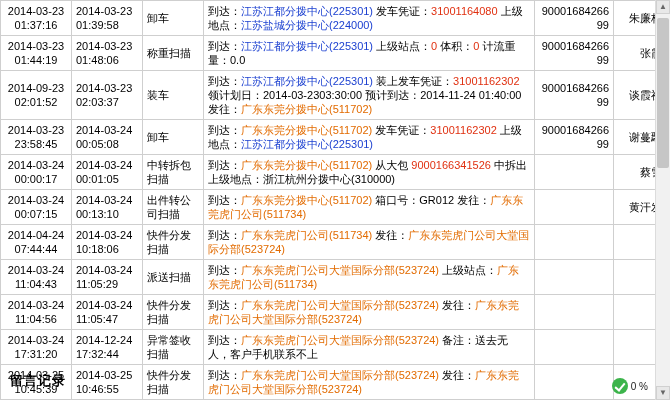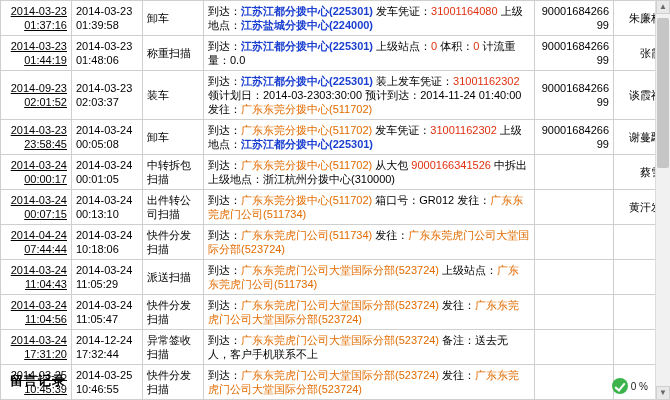--- a/index.html
+++ b/index.html
@@ -16,29 +16,29 @@
     margin:0;
   }
   table.track td{
     border:1px solid #cfcfcf;
     padding:3px 4px;
     vertical-align:middle;
     line-height:14px;
     font-size:11px;
     word-break:break-all;
   }
-  .c-time{width:62px;text-align:right;color:#000;text-decoration:underline;}
+  .c-time{width:62px;text-align:center;color:#000;}
   .c-time2{width:62px;text-align:left;color:#000;margin-top:44px;}
   .c-act{width:52px;text-align:left;border-radius:6px;}
   .c-desc{width:322px;text-align:left;}
   .c-code{width:70px;text-align:right;}
   .c-man{width:44px;text-align:right;}
   .c-type{width:40px;text-align:left;}
 
-  .blue{color:#1a3fd0;font-weight:bold;}
+  .blue{color:#1a3fd0;}
   .red{color:#e03010;}
   .orange{color:#e26b00;}
   .plain{color:#000;}
 
   .footer-title{
     position:absolute;left:10px;top:372px;
     font-size:13px;font-weight:bold;color:#000;
     letter-spacing:1px;
   }
 

